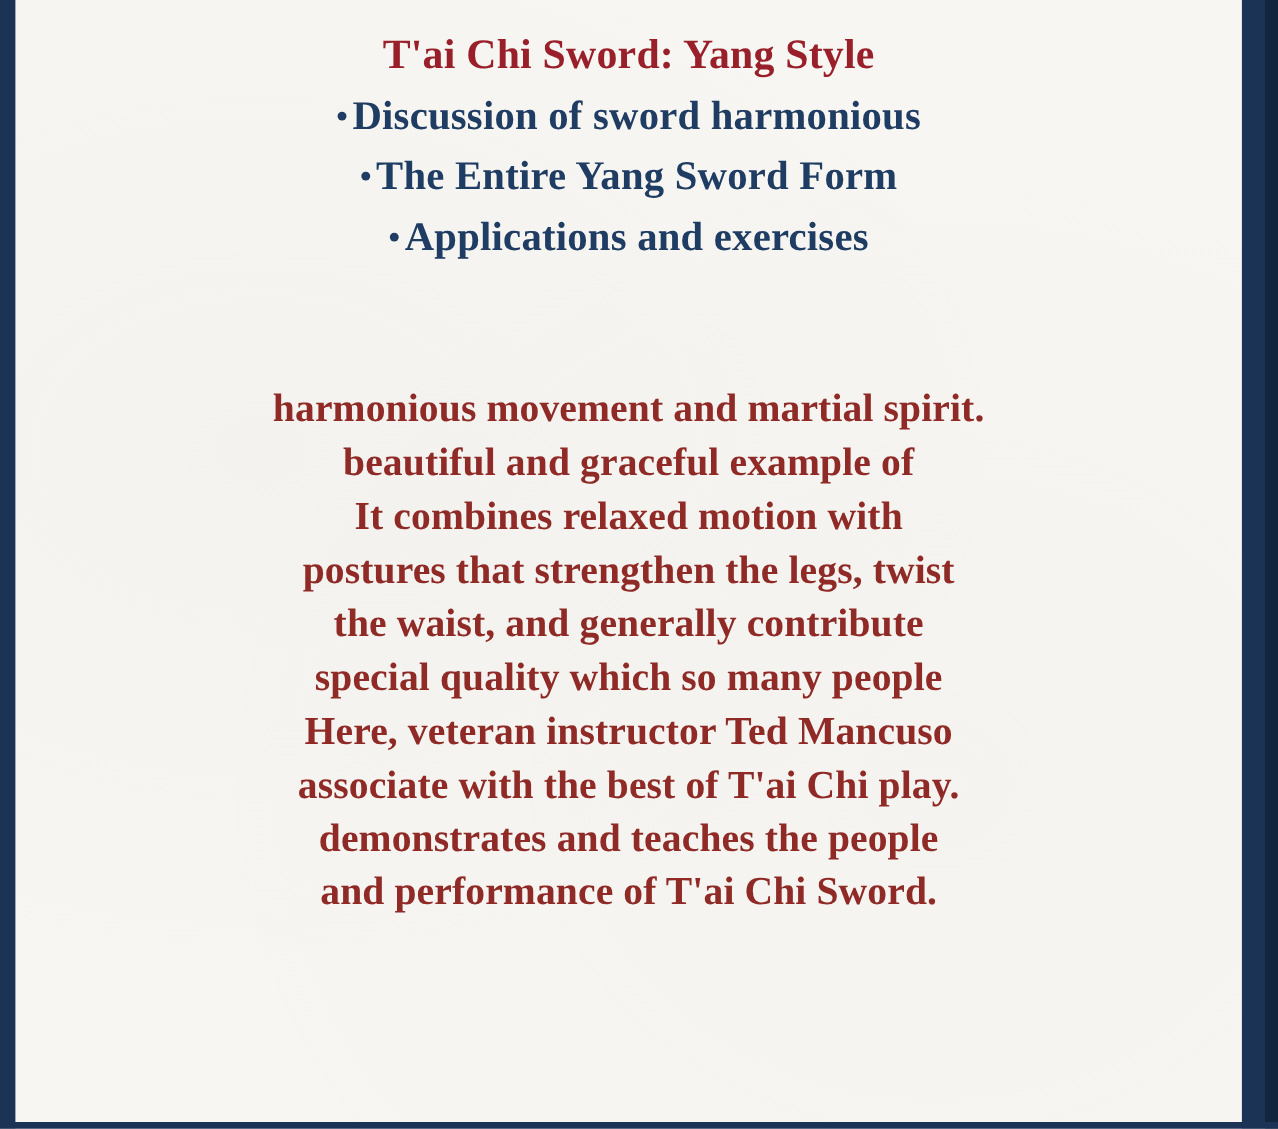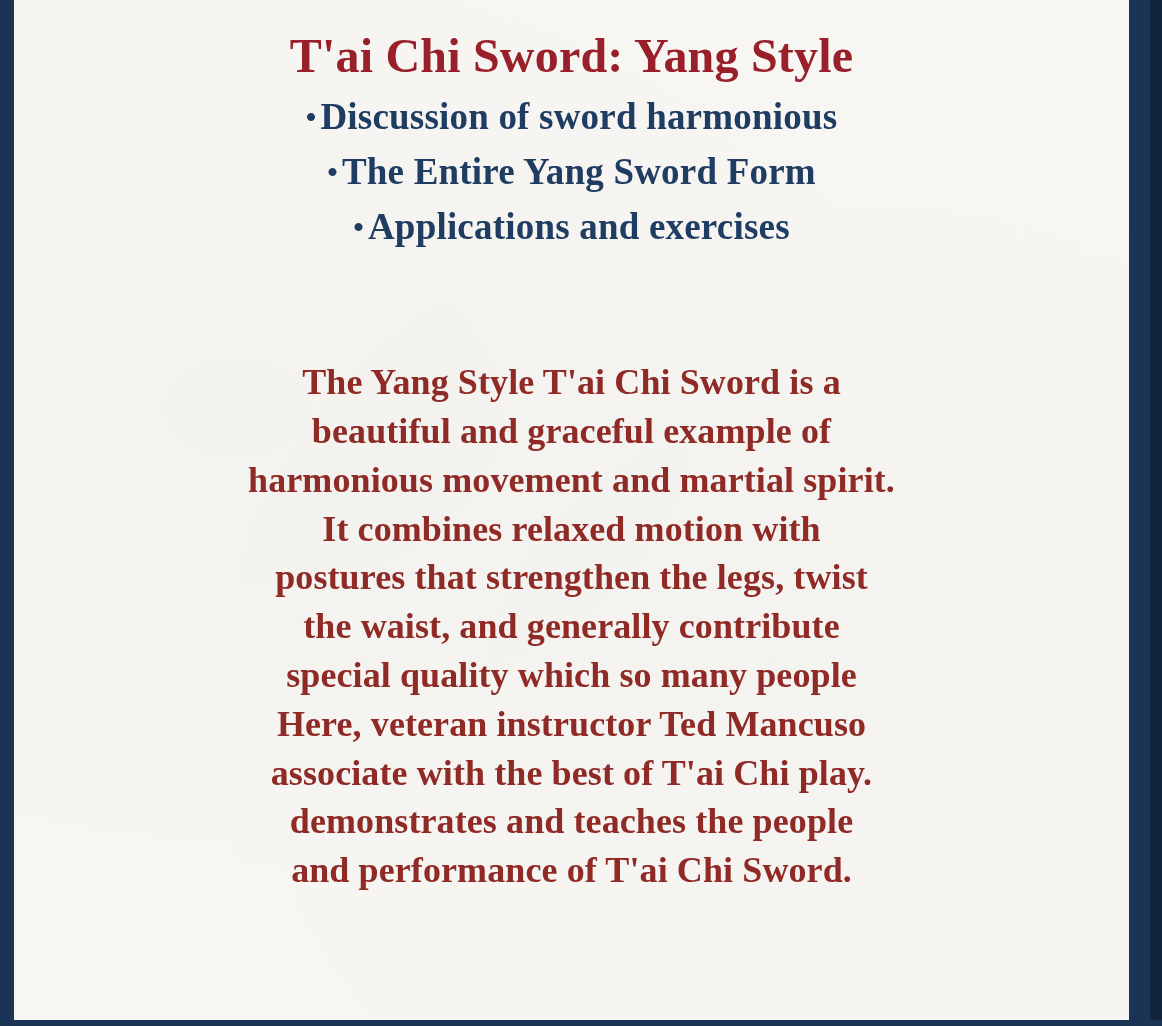--- a/index.html
+++ b/index.html
@@ -65,21 +65,21 @@
   }
   .content {
     position: relative;
     z-index: 2;
     padding: 0;
     text-align: center;
   }
   .title {
     margin: 0;
     padding-top: 28px;
-    font-size: 48px;
+    font-size: 38px;
     font-weight: bold;
     letter-spacing: 0.2px;
     color: #99202a;
     font-family: "Liberation Serif", serif;
   }
   .bullets {
     list-style: none;
     margin: 6px 0 0 0;
     padding: 0;
     color: #1f3c63;
@@ -127,23 +127,22 @@
 
       <h1 class="title">T'ai Chi Sword: Yang Style</h1>
 
       <ul class="bullets">
         <li><span class="dot">•</span><span>Discussion of sword harmonious</span></li>
         <li><span class="dot">•</span><span>The Entire Yang Sword Form</span></li>
         <li><span class="dot">•</span><span>Applications and exercises</span></li>
       </ul>
 
       <div class="blurb">
-        <span class="line">The Yang Style T'ai Chi Sword is a</span>
+        <span class="line">harmonious movement and martial spirit.</span>
         <span class="line">beautiful and graceful example of</span>
-        <span class="line">harmonious movement and martial spirit.</span>
         <span class="line">It combines relaxed motion with</span>
         <span class="line">postures that strengthen the legs, twist</span>
         <span class="line">the waist, and generally contribute</span>
         <span class="line">special quality which so many people</span>
         <span class="line">Here, veteran instructor Ted Mancuso</span>
         <span class="line">associate with the best of T'ai Chi play.</span>
         <span class="line">demonstrates and teaches the people</span>
         <span class="line">and performance of T'ai Chi Sword.</span>
       </div>
 

